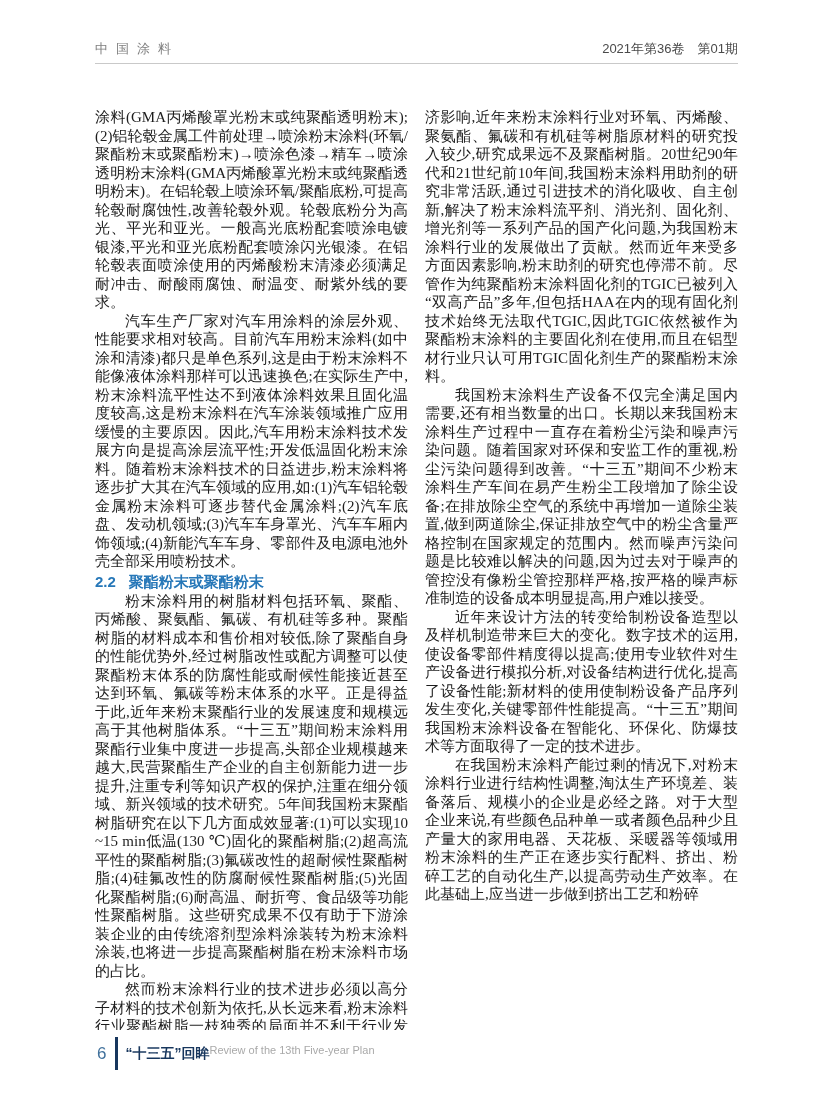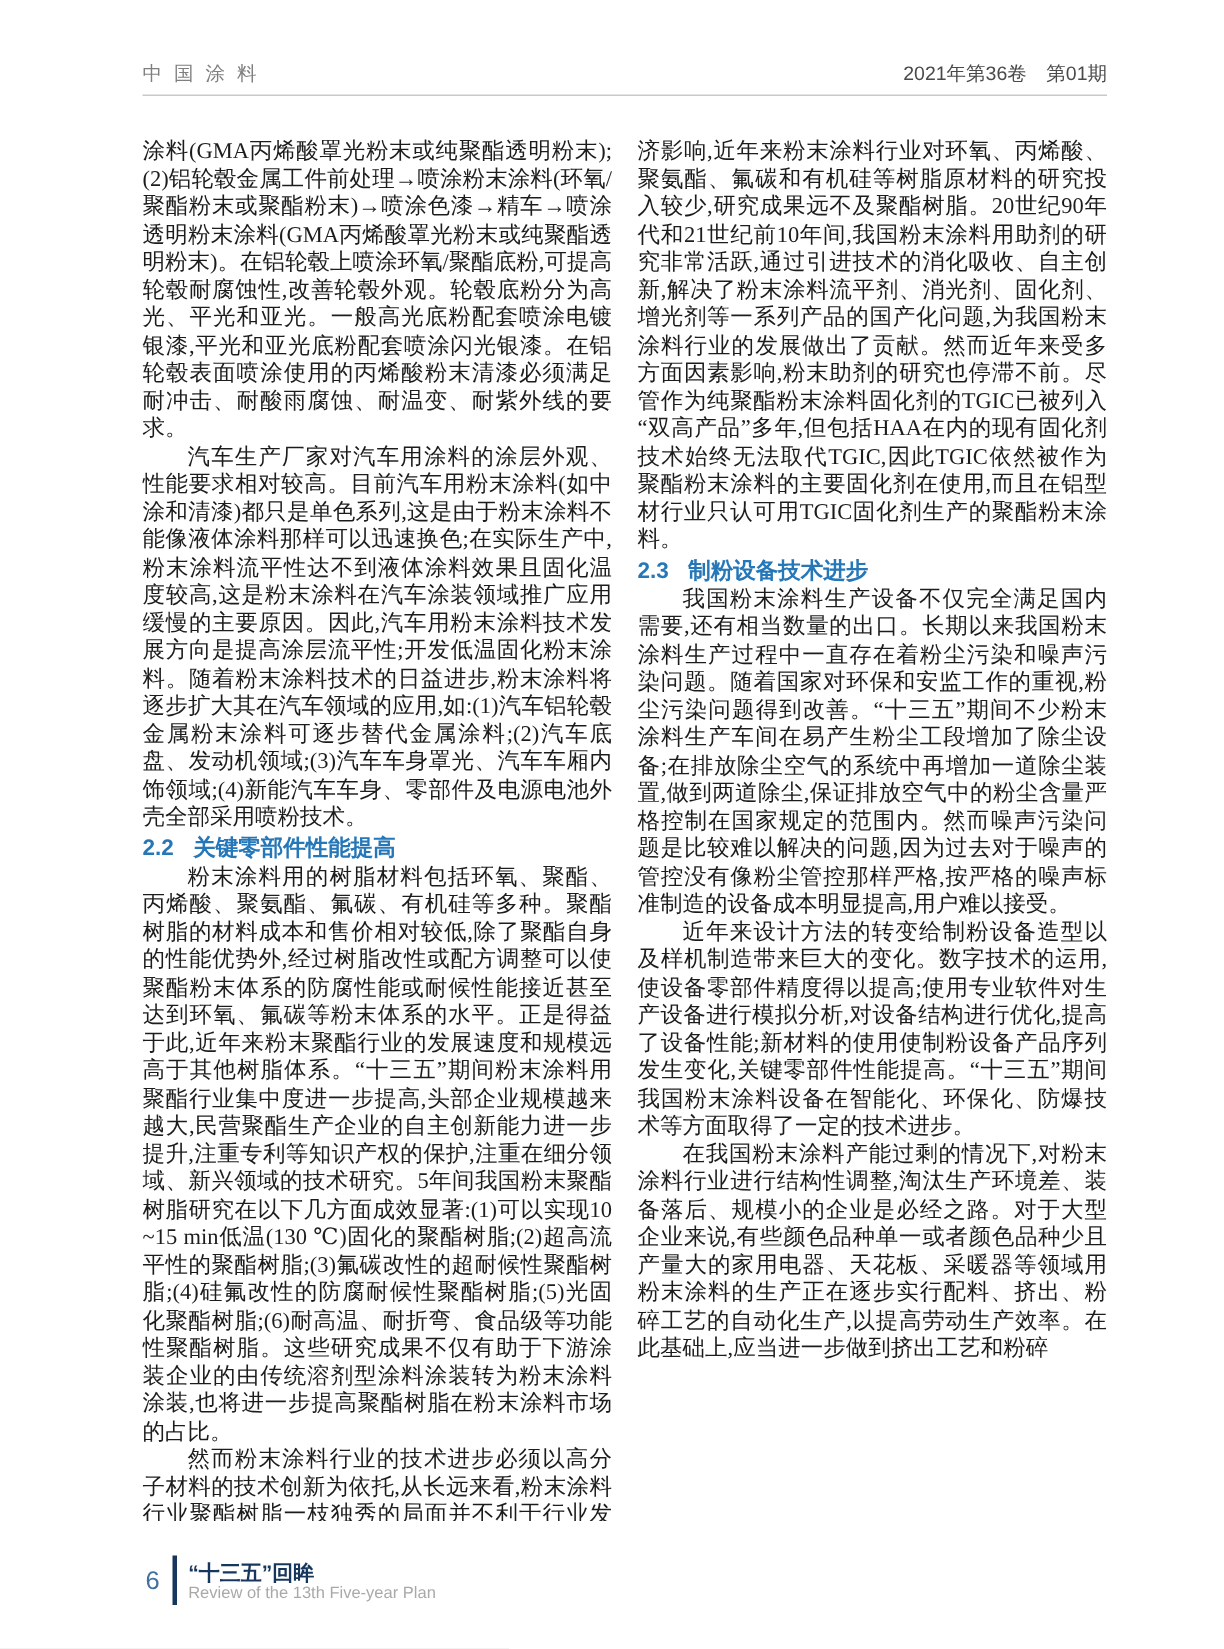--- a/index.html
+++ b/index.html
@@ -19,21 +19,21 @@
   .journal-name{
     font-size:13px;color:#7f7f7f;letter-spacing:8px;
     font-family:"Liberation Sans","DejaVu Sans",sans-serif;
   }
   .issue-info{
     font-size:13px;color:#4a4a4a;
     font-family:Liberation Sans, sans-serif;
   }
   
   .columns{
-    position:absolute;left:95px;top:92px;width:643px;height:922px;
+    position:absolute;left:95px;top:108px;width:643px;height:922px;
     display:flex;gap:17px;overflow:hidden;
   }
   .col{width:313px;box-sizing:border-box;}
   .col p{
     margin:0;font-size:15px;line-height:18.5px;
     text-align:justify;text-indent:2em;
     word-break:break-all;
   }
   .col p.noindent{text-indent:0;}
   .col h3{
@@ -47,21 +47,21 @@
     position:absolute;left:97px;top:1037px;
     display:flex;align-items:center;
   }
   .page-number{
     font-size:17px;color:#41719c;margin-right:9px;
     font-family:"Liberation Sans","DejaVu Sans",sans-serif;
   }
   .footer-bar{
     width:3px;height:33px;background:#17365d;margin-right:7px;
   }
-  .footer-titles{display:flex;flex-direction:column;justify-content:center;}
+  .footer-titles{display:flex;flex-direction:row;justify-content:center;}
   .footer-title{
     font-size:14px;font-weight:bold;color:#17365d;line-height:17px;
     font-family:"Liberation Sans","DejaVu Sans",sans-serif;
   }
   .footer-subtitle{
     font-size:11px;color:#a9a9a9;line-height:11px;
     font-family:"Liberation Sans","DejaVu Sans",sans-serif;
   }
 </style>
 </head>
@@ -74,32 +74,28 @@
     <span class="issue-info">2021年第36卷　第01期</span>
   </div>
 
   <div class="columns">
 
     <section class="col">
       <p class="noindent">涂料(GMA丙烯酸罩光粉末或纯聚酯透明粉末);(2)铝轮毂金属工件前处理→喷涂粉末涂料(环氧/聚酯粉末或聚酯粉末)→喷涂色漆→精车→喷涂透明粉末涂料(GMA丙烯酸罩光粉末或纯聚酯透明粉末)。在铝轮毂上喷涂环氧/聚酯底粉,可提高轮毂耐腐蚀性,改善轮毂外观。轮毂底粉分为高光、平光和亚光。一般高光底粉配套喷涂电镀银漆,平光和亚光底粉配套喷涂闪光银漆。在铝轮毂表面喷涂使用的丙烯酸粉末清漆必须满足耐冲击、耐酸雨腐蚀、耐温变、耐紫外线的要求。</p>
       <p>汽车生产厂家对汽车用涂料的涂层外观、性能要求相对较高。目前汽车用粉末涂料(如中涂和清漆)都只是单色系列,这是由于粉末涂料不能像液体涂料那样可以迅速换色;在实际生产中,粉末涂料流平性达不到液体涂料效果且固化温度较高,这是粉末涂料在汽车涂装领域推广应用缓慢的主要原因。因此,汽车用粉末涂料技术发展方向是提高涂层流平性;开发低温固化粉末涂料。随着粉末涂料技术的日益进步,粉末涂料将逐步扩大其在汽车领域的应用,如:(1)汽车铝轮毂金属粉末涂料可逐步替代金属涂料;(2)汽车底盘、发动机领域;(3)汽车车身罩光、汽车车厢内饰领域;(4)新能汽车车身、零部件及电源电池外壳全部采用喷粉技术。</p>
       <h3>
         <span class="h-num">2.2</span>
-        <span class="h-title">关键零部件性能提高</span>
+        <span class="h-title">聚酯粉末或聚酯粉末</span>
       </h3>
       <p>粉末涂料用的树脂材料包括环氧、聚酯、丙烯酸、聚氨酯、氟碳、有机硅等多种。聚酯树脂的材料成本和售价相对较低,除了聚酯自身的性能优势外,经过树脂改性或配方调整可以使聚酯粉末体系的防腐性能或耐候性能接近甚至达到环氧、氟碳等粉末体系的水平。正是得益于此,近年来粉末聚酯行业的发展速度和规模远高于其他树脂体系。“十三五”期间粉末涂料用聚酯行业集中度进一步提高,头部企业规模越来越大,民营聚酯生产企业的自主创新能力进一步提升,注重专利等知识产权的保护,注重在细分领域、新兴领域的技术研究。5年间我国粉末聚酯树脂研究在以下几方面成效显著:(1)可以实现10~15 min低温(130 ℃)固化的聚酯树脂;(2)超高流平性的聚酯树脂;(3)氟碳改性的超耐候性聚酯树脂;(4)硅氟改性的防腐耐候性聚酯树脂;(5)光固化聚酯树脂;(6)耐高温、耐折弯、食品级等功能性聚酯树脂。这些研究成果不仅有助于下游涂装企业的由传统溶剂型涂料涂装转为粉末涂料涂装,也将进一步提高聚酯树脂在粉末涂料市场的占比。</p>
       <p>然而粉末涂料行业的技术进步必须以高分子材料的技术创新为依托,从长远来看,粉末涂料行业聚酯树脂一枝独秀的局面并不利于行业发展。受市场经</p>
     </section>
 
     <section class="col">
       <p class="noindent">济影响,近年来粉末涂料行业对环氧、丙烯酸、聚氨酯、氟碳和有机硅等树脂原材料的研究投入较少,研究成果远不及聚酯树脂。20世纪90年代和21世纪前10年间,我国粉末涂料用助剂的研究非常活跃,通过引进技术的消化吸收、自主创新,解决了粉末涂料流平剂、消光剂、固化剂、增光剂等一系列产品的国产化问题,为我国粉末涂料行业的发展做出了贡献。然而近年来受多方面因素影响,粉末助剂的研究也停滞不前。尽管作为纯聚酯粉末涂料固化剂的TGIC已被列入“双高产品”多年,但包括HAA在内的现有固化剂技术始终无法取代TGIC,因此TGIC依然被作为聚酯粉末涂料的主要固化剂在使用,而且在铝型材行业只认可用TGIC固化剂生产的聚酯粉末涂料。</p>
-      <h3>
-        <span class="h-num">2.3</span>
-        <span class="h-title">制粉设备技术进步</span>
-      </h3>
       <p>我国粉末涂料生产设备不仅完全满足国内需要,还有相当数量的出口。长期以来我国粉末涂料生产过程中一直存在着粉尘污染和噪声污染问题。随着国家对环保和安监工作的重视,粉尘污染问题得到改善。“十三五”期间不少粉末涂料生产车间在易产生粉尘工段增加了除尘设备;在排放除尘空气的系统中再增加一道除尘装置,做到两道除尘,保证排放空气中的粉尘含量严格控制在国家规定的范围内。然而噪声污染问题是比较难以解决的问题,因为过去对于噪声的管控没有像粉尘管控那样严格,按严格的噪声标准制造的设备成本明显提高,用户难以接受。</p>
       <p>近年来设计方法的转变给制粉设备造型以及样机制造带来巨大的变化。数字技术的运用,使设备零部件精度得以提高;使用专业软件对生产设备进行模拟分析,对设备结构进行优化,提高了设备性能;新材料的使用使制粉设备产品序列发生变化,关键零部件性能提高。“十三五”期间我国粉末涂料设备在智能化、环保化、防爆技术等方面取得了一定的技术进步。</p>
       <p>在我国粉末涂料产能过剩的情况下,对粉末涂料行业进行结构性调整,淘汰生产环境差、装备落后、规模小的企业是必经之路。对于大型企业来说,有些颜色品种单一或者颜色品种少且产量大的家用电器、天花板、采暖器等领域用粉末涂料的生产正在逐步实行配料、挤出、粉碎工艺的自动化生产,以提高劳动生产效率。在此基础上,应当进一步做到挤出工艺和粉碎</p>
     </section>
 
   </div>
 
   <div class="footer">
     <span class="page-number">6</span>
     <span class="footer-bar"></span>

